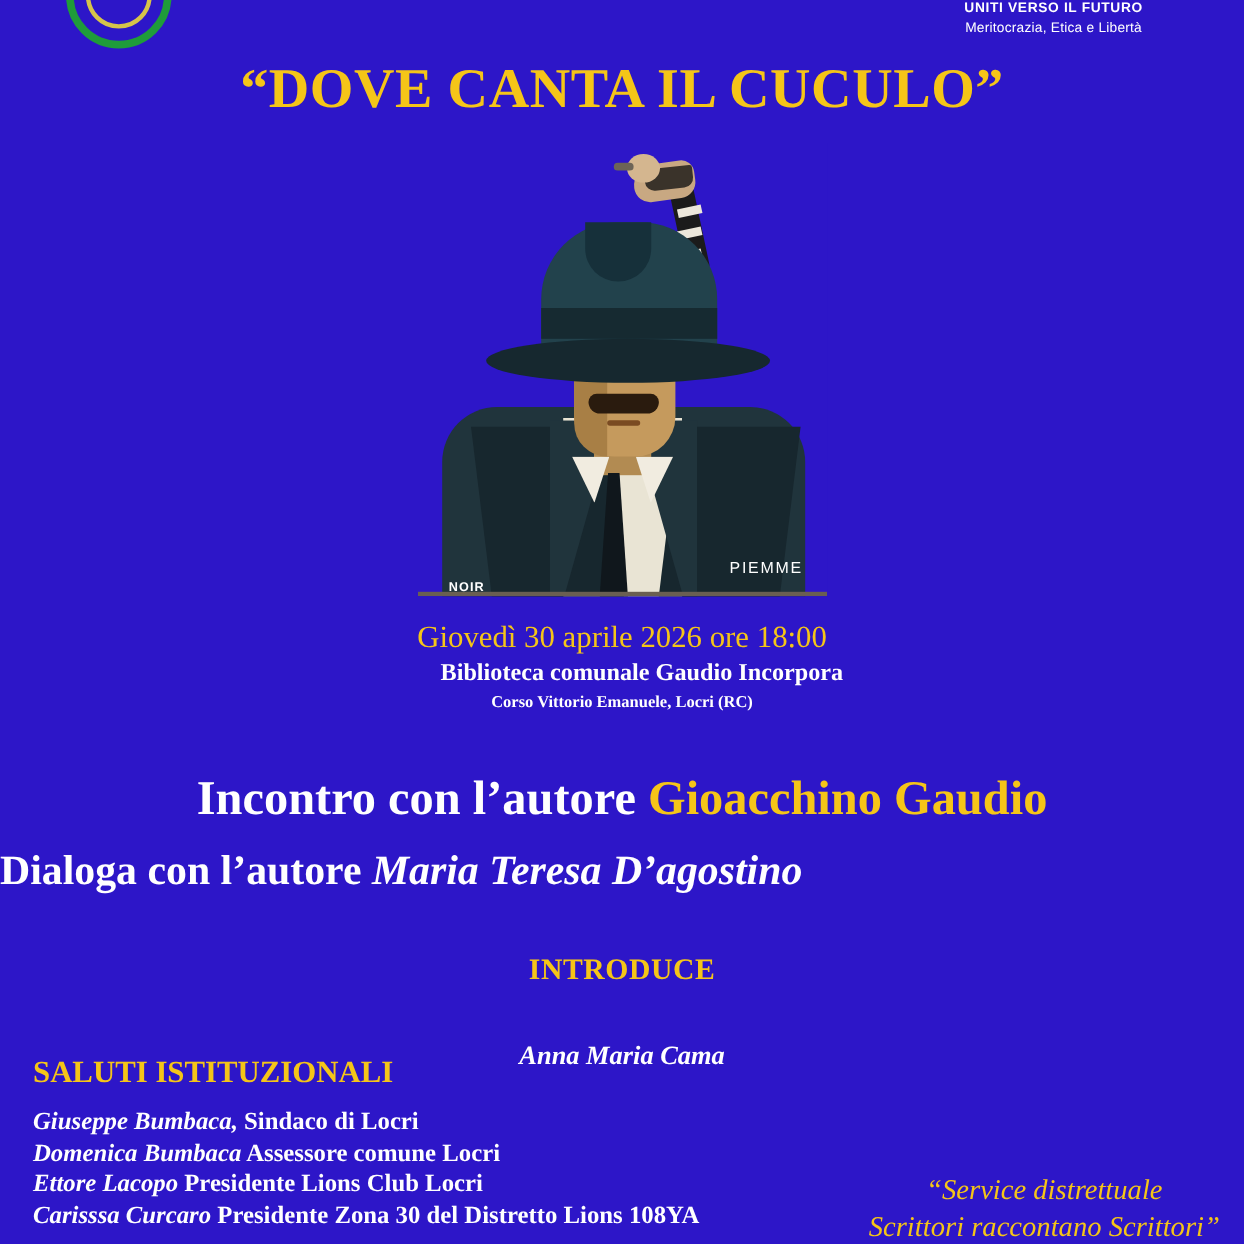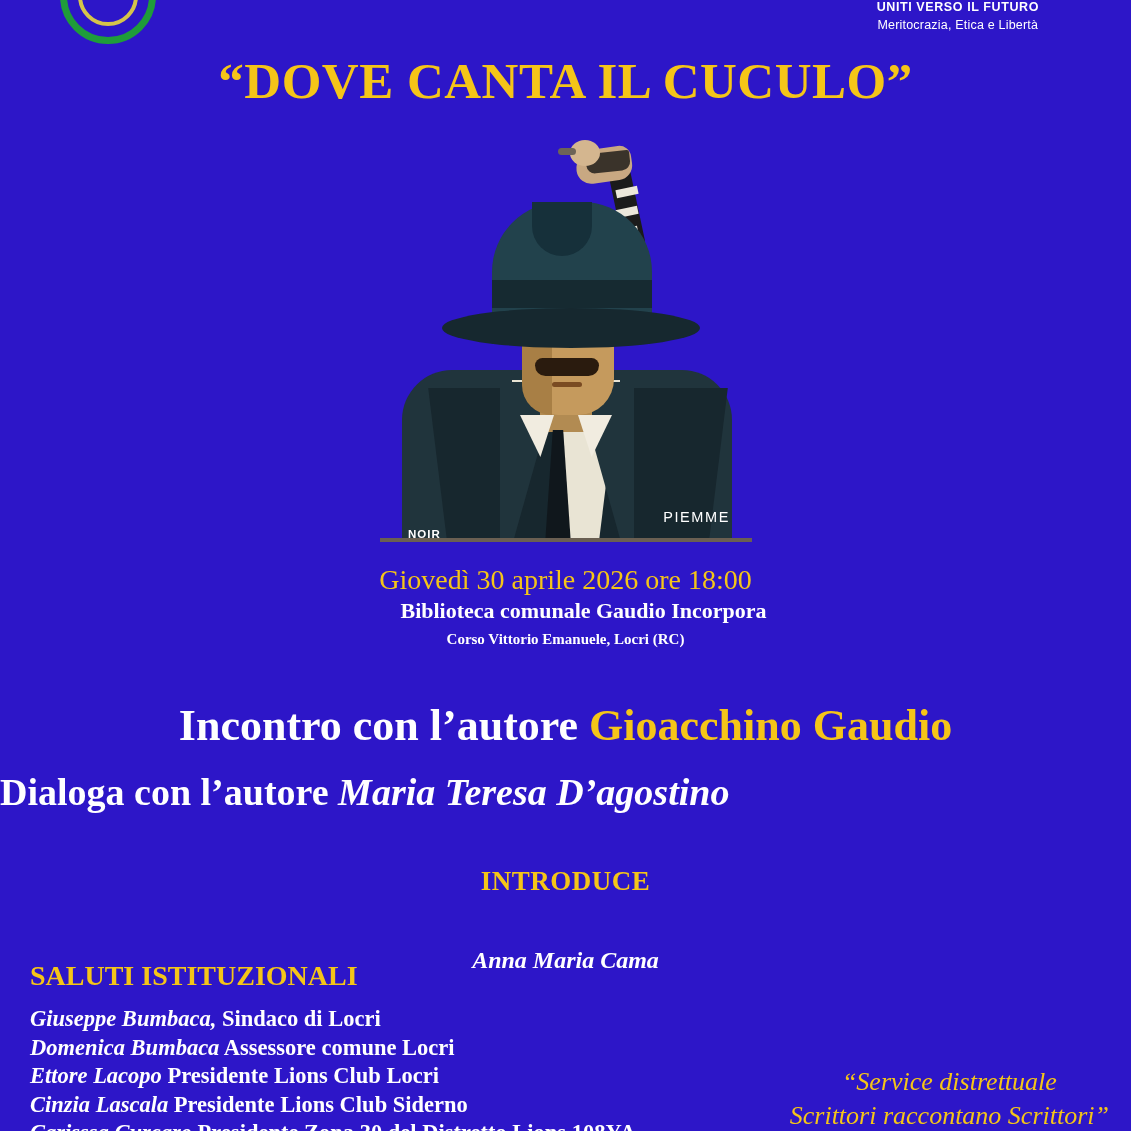--- a/index.html
+++ b/index.html
@@ -541,23 +541,20 @@
     <div class="row">
       <span class="person">Giuseppe Bumbaca,</span><span> Sindaco di Locri</span>
     </div>
     <div class="row">
       <span class="person">Domenica Bumbaca</span><span> Assessore comune Locri</span>
     </div>
     <div class="row">
       <span class="person">Ettore Lacopo</span><span> Presidente Lions Club Locri</span>
     </div>
     <div class="row">
-      <span class="person">Cinzia Lascala</span><span> Presidente Lions Club Siderno</span>
-    </div>
-    <div class="row">
       <span class="person">Carisssa Curcaro</span><span> Presidente Zona 30 del Distretto Lions 108YA</span>
     </div>
   </div>
 
   <div class="service-note">
     <div>“Service distrettuale</div>
     <div>Scrittori raccontano Scrittori”</div>
   </div>
 
 </div>

